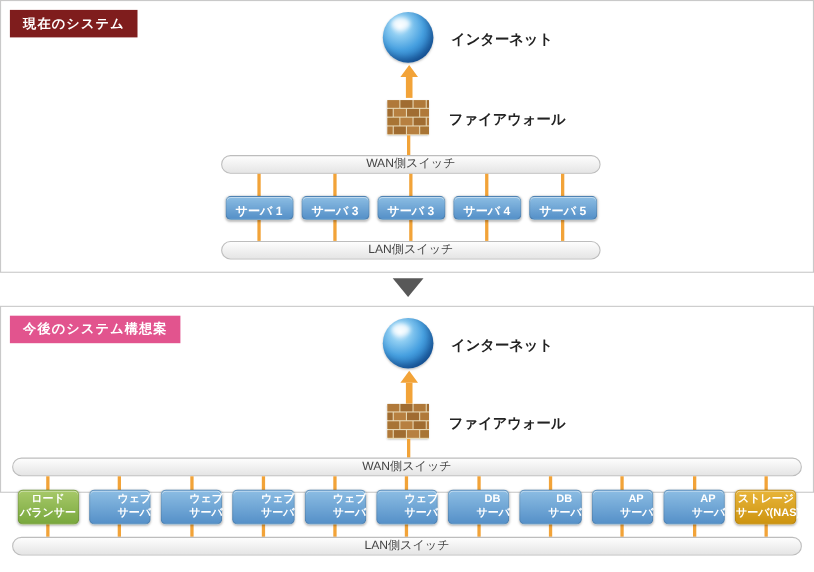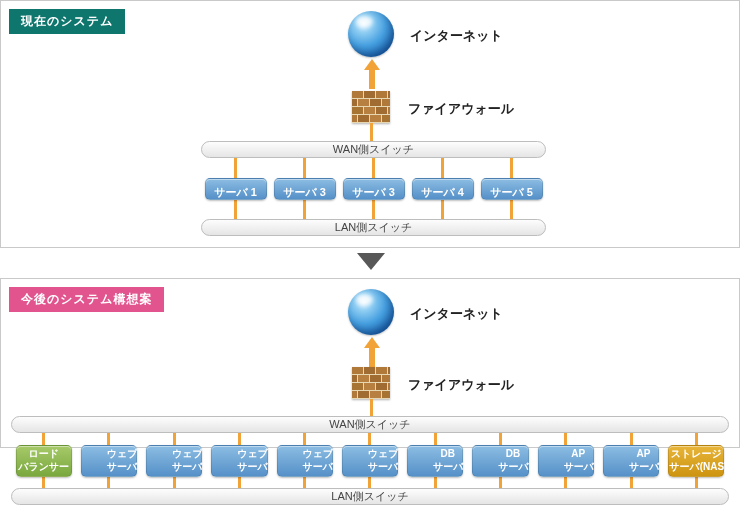--- a/index.html
+++ b/index.html
@@ -16,21 +16,21 @@
     background: #fff; border: 1px solid #c9c9c9;
   }
   #current-section { top: 0; height: 248px; }
   #future-section  { top: 278px; height: 170px; }
 
   .section-header {
     position: absolute; left: 8px; top: 8px;
     color: #fff; font-size: 12px; font-weight: bold;
     padding: 4px 12px; letter-spacing: 1px;
   }
-  #current-section .section-header { background: #0f766e; }
+  #current-section .section-header { background: #7f1d1d; }
   #future-section  .section-header { background: #e2548e; }
 
   .globe {
     position: absolute; left: 347px; top: 10px;
     width: 46px; height: 46px; border-radius: 50%;
     background: radial-gradient(circle at 34% 28%, #eaf7ff 0%, #8ecdf2 20%, #47a0e0 48%, #1c6cb8 78%, #0e4f92 100%);
     box-shadow: inset -3px -4px 7px rgba(0,0,40,0.28), 0 1px 2px rgba(0,0,0,0.25);
   }
   .globe::after {
     content:''; position:absolute; left:8px; top:5px;

